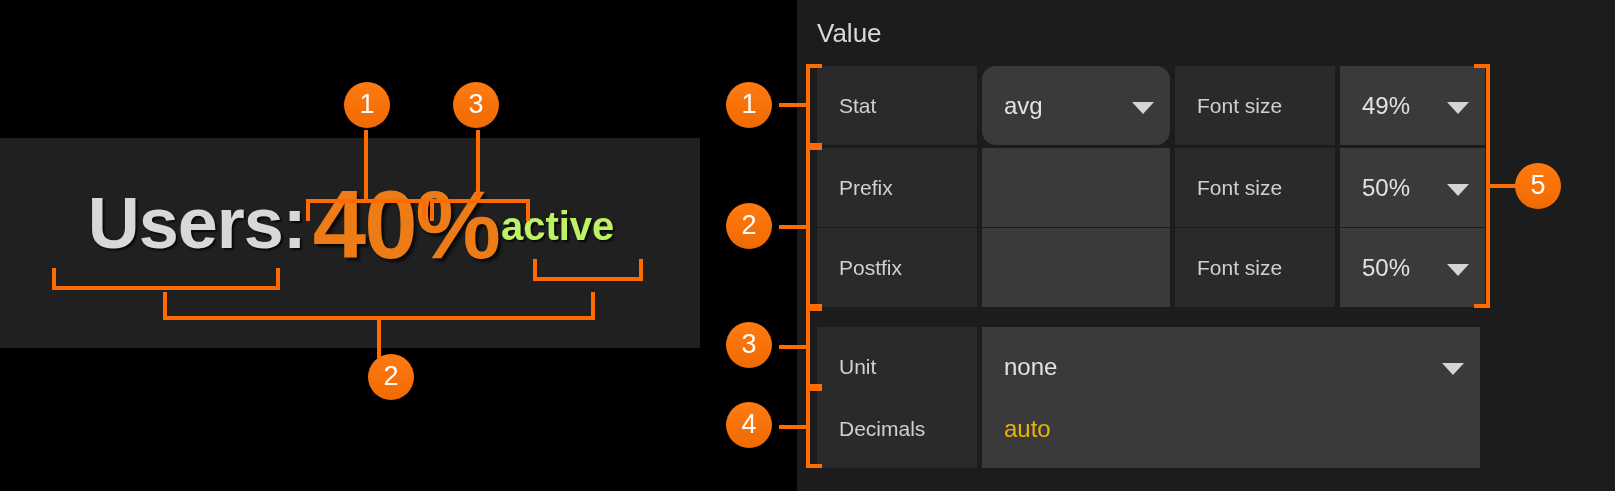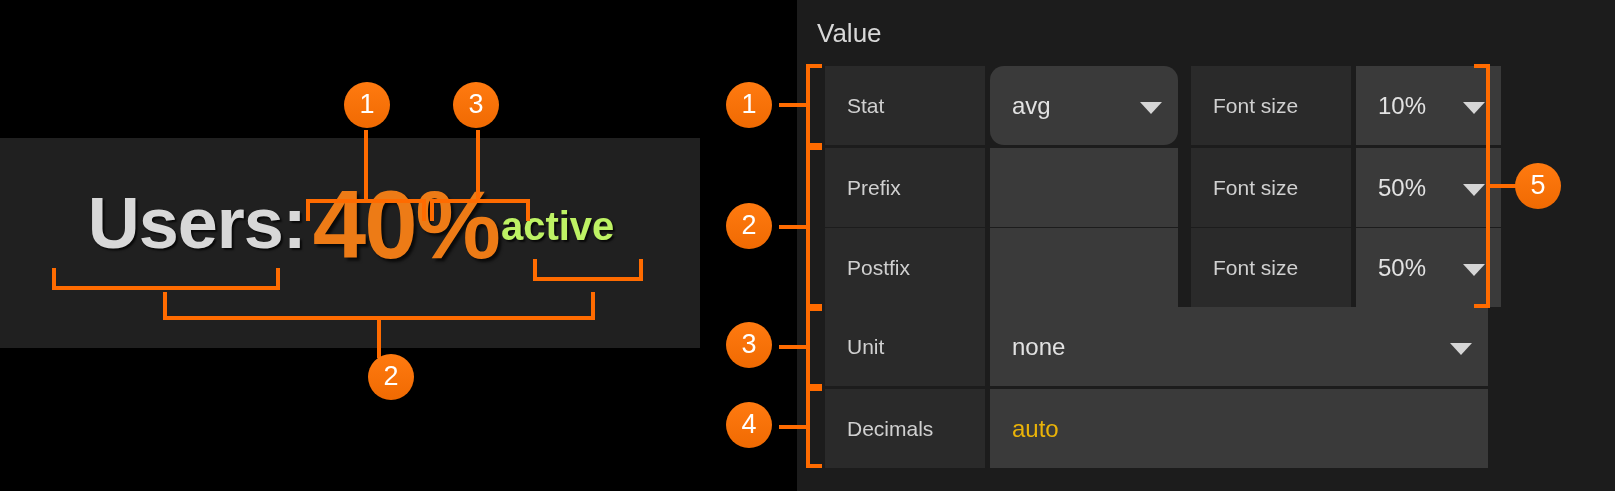--- a/index.html
+++ b/index.html
@@ -85,21 +85,20 @@
   #panel-title {
     position: absolute; left: 20px; top: 18px;
     color: #d8d8d8; font-size: 26px; font-weight: 400;
   }
   .opt-row { position: absolute; left: 20px; display: flex; gap: 5px; }
   .opt-label {
     background: #2a2a2a; color: #d0d0d0;
     display: flex; align-items: center;
     padding-left: 22px;
     font-size: 21px;
-    margin-left: 8px;
   }
   .opt-field {
     background: #3a3a3a; color: #e2e2e2;
     display: flex; align-items: center;
     padding-left: 22px; padding-right: 16px;
     font-size: 24px;
     position: relative;
   }
   .opt-field.placeholder { color: #eab308; }
   .opt-field.blank { padding: 0; }
@@ -157,21 +156,21 @@
     <div id="panel-title">Value</div>
 
     <div class="opt-row" style="top:66px; height:79px;">
       <div class="opt-label" style="width:160px; height:79px;">Stat</div>
       <div class="opt-field" style="width:188px; height:79px;border-radius:14px;">
         <span>avg</span>
         <span class="caret"></span>
       </div>
       <div class="opt-label" style="width:160px; height:79px;">Font size</div>
       <div class="opt-field" style="width:145px; height:79px;">
-        <span>10%</span>
+        <span>49%</span>
         <span class="caret"></span>
       </div>
     </div>
 
     <div class="opt-row" style="top:148px; height:79px;">
       <div class="opt-label" style="width:160px; height:79px;">Prefix</div>
       <div class="opt-field blank" style="width:188px; height:79px;">
         <span style="padding-left:22px"></span>
       </div>
       <div class="opt-label" style="width:160px; height:79px;">Font size</div>
@@ -186,21 +185,21 @@
       <div class="opt-field blank" style="width:188px; height:79px;">
         <span style="padding-left:22px"></span>
       </div>
       <div class="opt-label" style="width:160px; height:79px;">Font size</div>
       <div class="opt-field" style="width:145px; height:79px;">
         <span>50%</span>
         <span class="caret"></span>
       </div>
     </div>
 
-    <div class="opt-row" style="top:307px; height:79px;">
+    <div class="opt-row" style="top:327px; height:79px;">
       <div class="opt-label" style="width:160px; height:79px;">Unit</div>
       <div class="opt-field" style="width:498px; height:79px;">
         <span>none</span>
         <span class="caret"></span>
       </div>
     </div>
 
     <div class="opt-row" style="top:389px; height:79px;justify-content:center;">
       <div class="opt-label" style="width:160px; height:79px;">Decimals</div>
       <div class="opt-field placeholder" style="width:498px; height:79px;">

